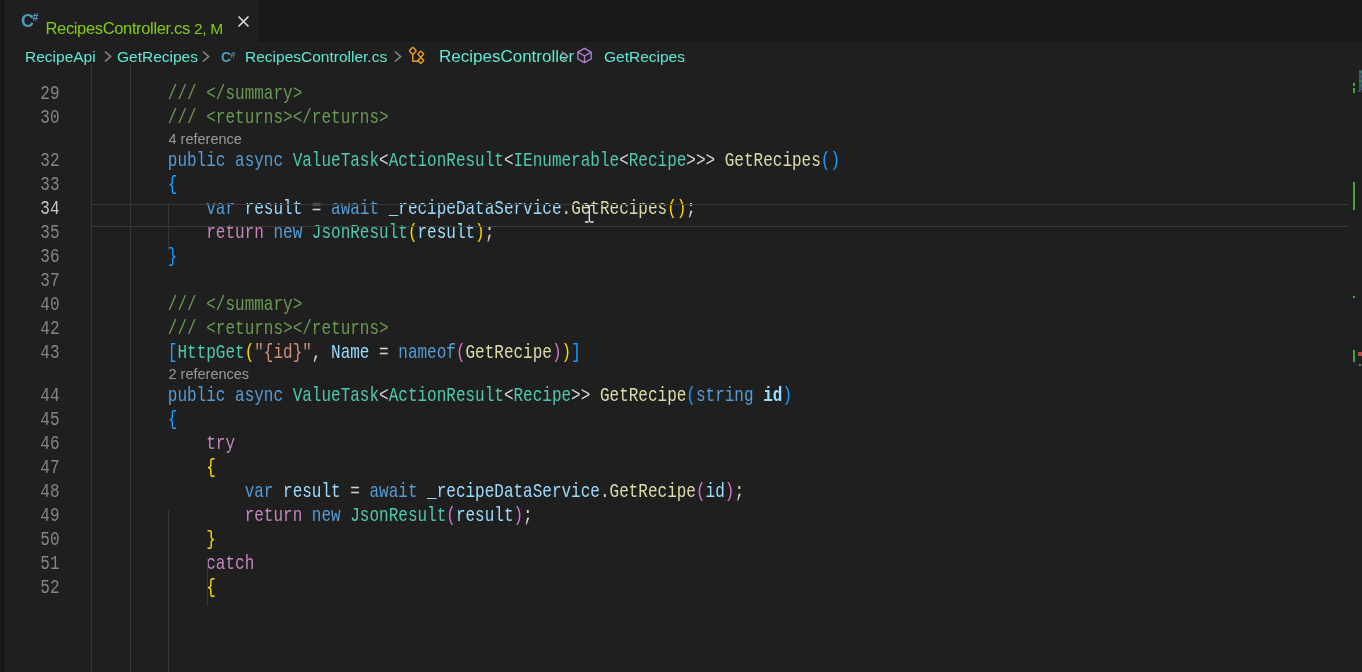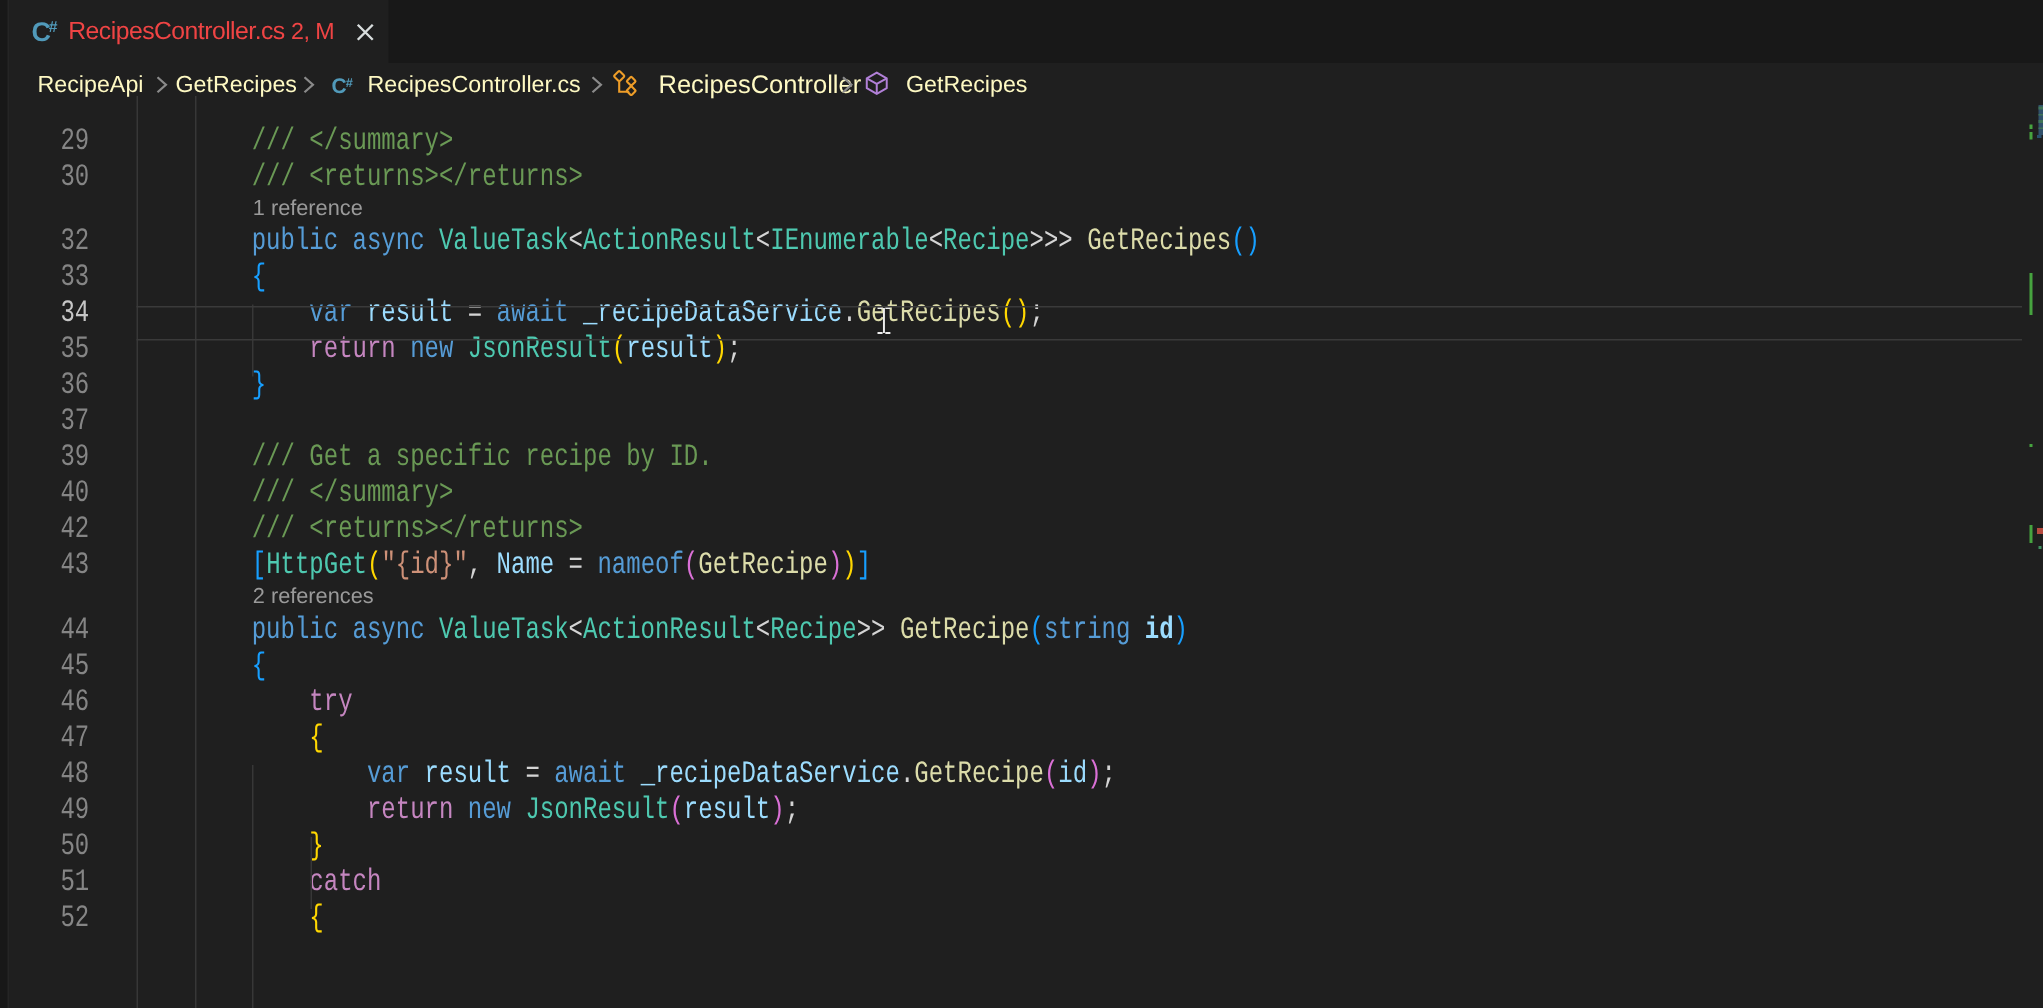--- a/index.html
+++ b/index.html
@@ -1,24 +1,24 @@
 <!DOCTYPE html>
 <html><head>
 <meta charset="utf-8">
 <style>
 *{margin:0;padding:0;box-sizing:border-box}
 html,body{background:#1f1f1f}
 #page{position:relative;width:1362px;height:672px;background:#1f1f1f;overflow:hidden;font-family:"Liberation Sans",sans-serif}
 
 #tabbar{position:absolute;left:0;top:0;width:1362px;height:42px;background:#181818}
 #tab{position:absolute;left:5px;top:0;width:254px;height:42px;background:#1f1f1f}
-#tabname{position:absolute;left:40.5px;top:0;height:42px;line-height:43px;font-size:16.5px;letter-spacing:-0.35px;color:#ef4444;white-space:pre}
+#tabname{position:absolute;left:40.5px;top:0;height:42px;line-height:56px;font-size:16.5px;letter-spacing:-0.35px;color:#84cc16;white-space:pre}
 
 #crumbs{position:absolute;left:0;top:42px;width:1362px;height:22px;background:#1f1f1f}
-.bc{position:absolute;top:3.5px;height:21px;line-height:21px;font-size:15.5px;color:#fef9c3;white-space:pre}
+.bc{position:absolute;top:3.5px;height:21px;line-height:21px;font-size:15.5px;color:#5eead4;white-space:pre}
 
 #editor{position:absolute;left:0;top:80px;width:1362px;height:608px;background:#1f1f1f;font-family:"Liberation Mono",monospace;font-size:16px}
 .r{position:relative;height:24px;line-height:24px;white-space:pre}
 .rc{position:relative;height:19px;line-height:19px;white-space:pre}
 .ln{position:absolute;left:0;top:2px;width:59.5px;text-align:right;color:#858585;transform:scaleY(1.3)}
 .cd{position:absolute;left:91px;top:2px;transform:scaleY(1.3);transform-origin:50% 50%}
 .lens{position:absolute;left:168.5px;top:1.5px;font-family:"Liberation Sans",sans-serif;font-size:14.5px;color:#9a9a9a}
 .gd{position:absolute;width:1px;background:#373737}
 
 .b{color:#569CD6}.lb{color:#9CDCFE}.t{color:#4EC9B0}.g{color:#6A9955}.y{color:#DCDCAA}
@@ -45,28 +45,27 @@
   <div id="crumbs">
     <span class="bc" style="left:25px">RecipeApi</span>
     <span class="bc" style="left:117px">GetRecipes</span>
     <span class="bc" style="left:245px">RecipesController.cs</span>
     <span class="bc" style="left:439px;font-size:17px">RecipesController</span>
     <span class="bc" style="left:604px">GetRecipes</span>
   </div>
   <div id="editor">
 <div class="r"><span class="ln">29</span><span class="cd"><span class="g">        /// &lt;/summary&gt;</span></span></div>
 <div class="r"><span class="ln">30</span><span class="cd"><span class="g">        /// &lt;returns&gt;&lt;/returns&gt;</span></span></div>
-<div class="rc"><span class="lens">1 reference</span></div>
+<div class="rc"><span class="lens">4 reference</span></div>
 <div class="r"><span class="ln">32</span><span class="cd"><span class="w">        </span><span class="b">public async</span><span class="w"> </span><span class="t">ValueTask</span><span class="w">&lt;</span><span class="t">ActionResult</span><span class="w">&lt;</span><span class="t">IEnumerable</span><span class="w">&lt;</span><span class="t">Recipe</span><span class="w">&gt;&gt;&gt;</span><span class="w"> </span><span class="y">GetRecipes</span><span class="bb">()</span></span></div>
 <div class="r"><span class="ln">33</span><span class="cd"><span class="bb">        {</span></span></div>
 <div class="r"><span class="ln" style="color:#c6c6c6">34</span><span class="cd"><span class="w">            </span><span class="b">var</span><span class="w"> </span><span class="lb">result</span><span class="w"> = </span><span class="b">await</span><span class="w"> </span><span class="lb">_recipeDataService</span><span class="w">.</span><span class="y">GetRecipes</span><span class="au">()</span><span class="w">;</span></span></div>
 <div class="r"><span class="ln">35</span><span class="cd"><span class="w">            </span><span class="p">return</span><span class="w"> </span><span class="b">new</span><span class="w"> </span><span class="t">JsonResult</span><span class="au">(</span><span class="lb">result</span><span class="au">)</span><span class="w">;</span></span></div>
 <div class="r"><span class="ln">36</span><span class="cd"><span class="bb">        }</span></span></div>
 <div class="r"><span class="ln">37</span><span class="cd"></span></div>
-<div class="r"><span class="ln">39</span><span class="cd"><span class="g">        /// Get a specific recipe by ID.</span></span></div>
 <div class="r"><span class="ln">40</span><span class="cd"><span class="g">        /// &lt;/summary&gt;</span></span></div>
 <div class="r"><span class="ln">42</span><span class="cd"><span class="g">        /// &lt;returns&gt;&lt;/returns&gt;</span></span></div>
 <div class="r"><span class="ln">43</span><span class="cd"><span class="w">        </span><span class="bb">[</span><span class="t">HttpGet</span><span class="au">(</span><span class="s">"{id}"</span><span class="w">, </span><span class="lb">Name</span><span class="w"> = </span><span class="b">nameof</span><span class="o">(</span><span class="y">GetRecipe</span><span class="o">)</span><span class="au">)</span><span class="bb">]</span></span></div>
 <div class="rc"><span class="lens">2 references</span></div>
 <div class="r"><span class="ln">44</span><span class="cd"><span class="w">        </span><span class="b">public async</span><span class="w"> </span><span class="t">ValueTask</span><span class="w">&lt;</span><span class="t">ActionResult</span><span class="w">&lt;</span><span class="t">Recipe</span><span class="w">&gt;&gt;</span><span class="w"> </span><span class="y">GetRecipe</span><span class="bb">(</span><span class="b">string</span><span class="w"> </span><span class="lb" style="font-weight:bold">id</span><span class="bb">)</span></span></div>
 <div class="r"><span class="ln">45</span><span class="cd"><span class="bb">        {</span></span></div>
 <div class="r"><span class="ln">46</span><span class="cd"><span class="w">            </span><span class="p">try</span></span></div>
 <div class="r"><span class="ln">47</span><span class="cd"><span class="au">            {</span></span></div>
 <div class="r"><span class="ln">48</span><span class="cd"><span class="w">                </span><span class="b">var</span><span class="w"> </span><span class="lb">result</span><span class="w"> = </span><span class="b">await</span><span class="w"> </span><span class="lb">_recipeDataService</span><span class="w">.</span><span class="y">GetRecipe</span><span class="o">(</span><span class="lb">id</span><span class="o">)</span><span class="w">;</span></span></div>
 <div class="r"><span class="ln">49</span><span class="cd"><span class="w">                </span><span class="p">return</span><span class="w"> </span><span class="b">new</span><span class="w"> </span><span class="t">JsonResult</span><span class="o">(</span><span class="lb">result</span><span class="o">)</span><span class="w">;</span></span></div>

